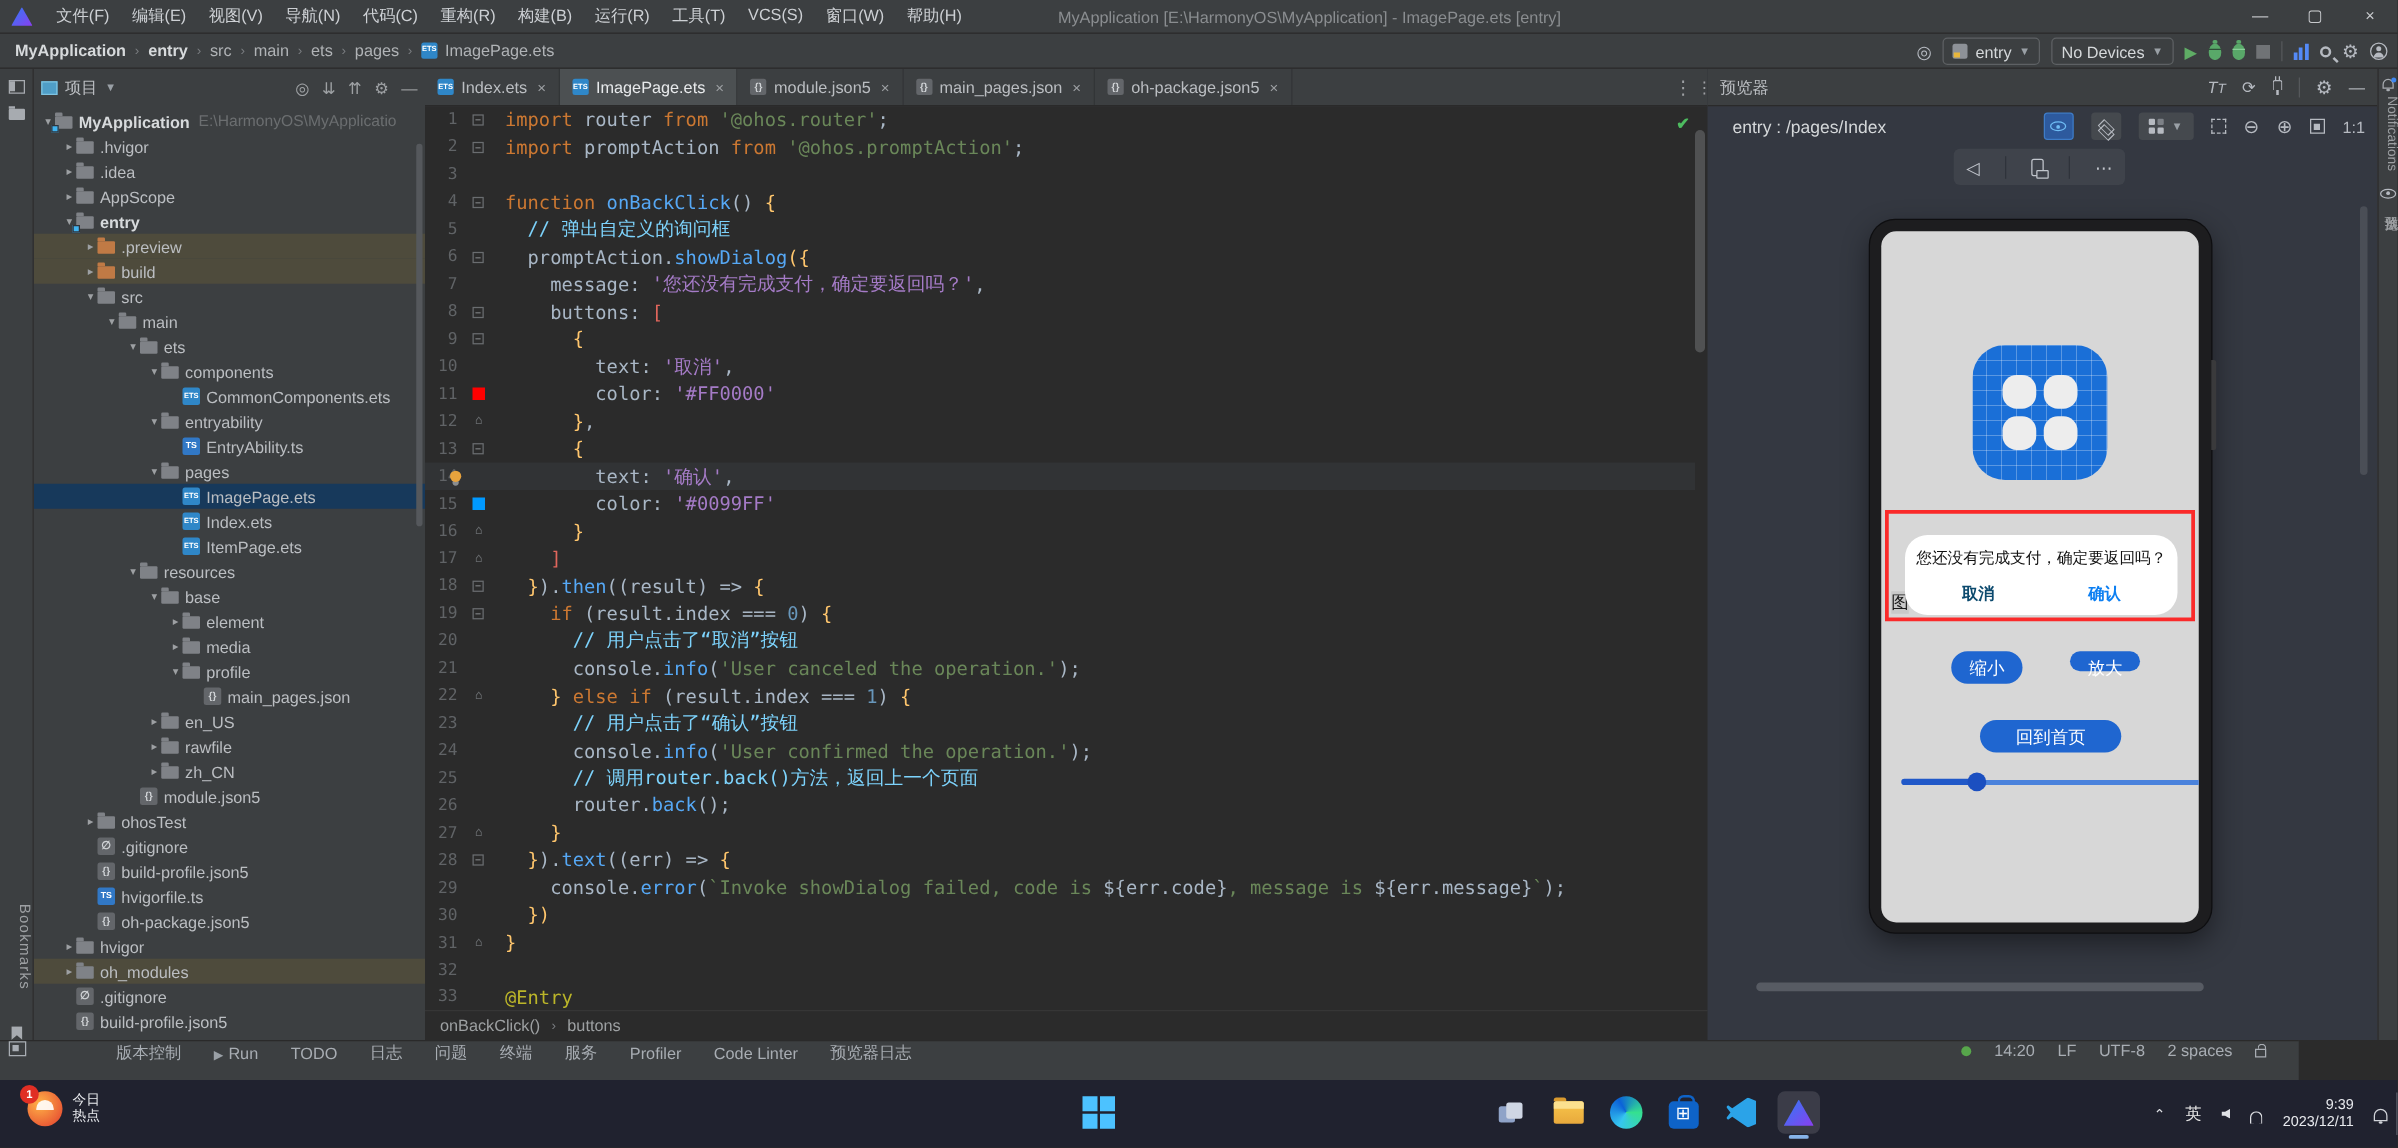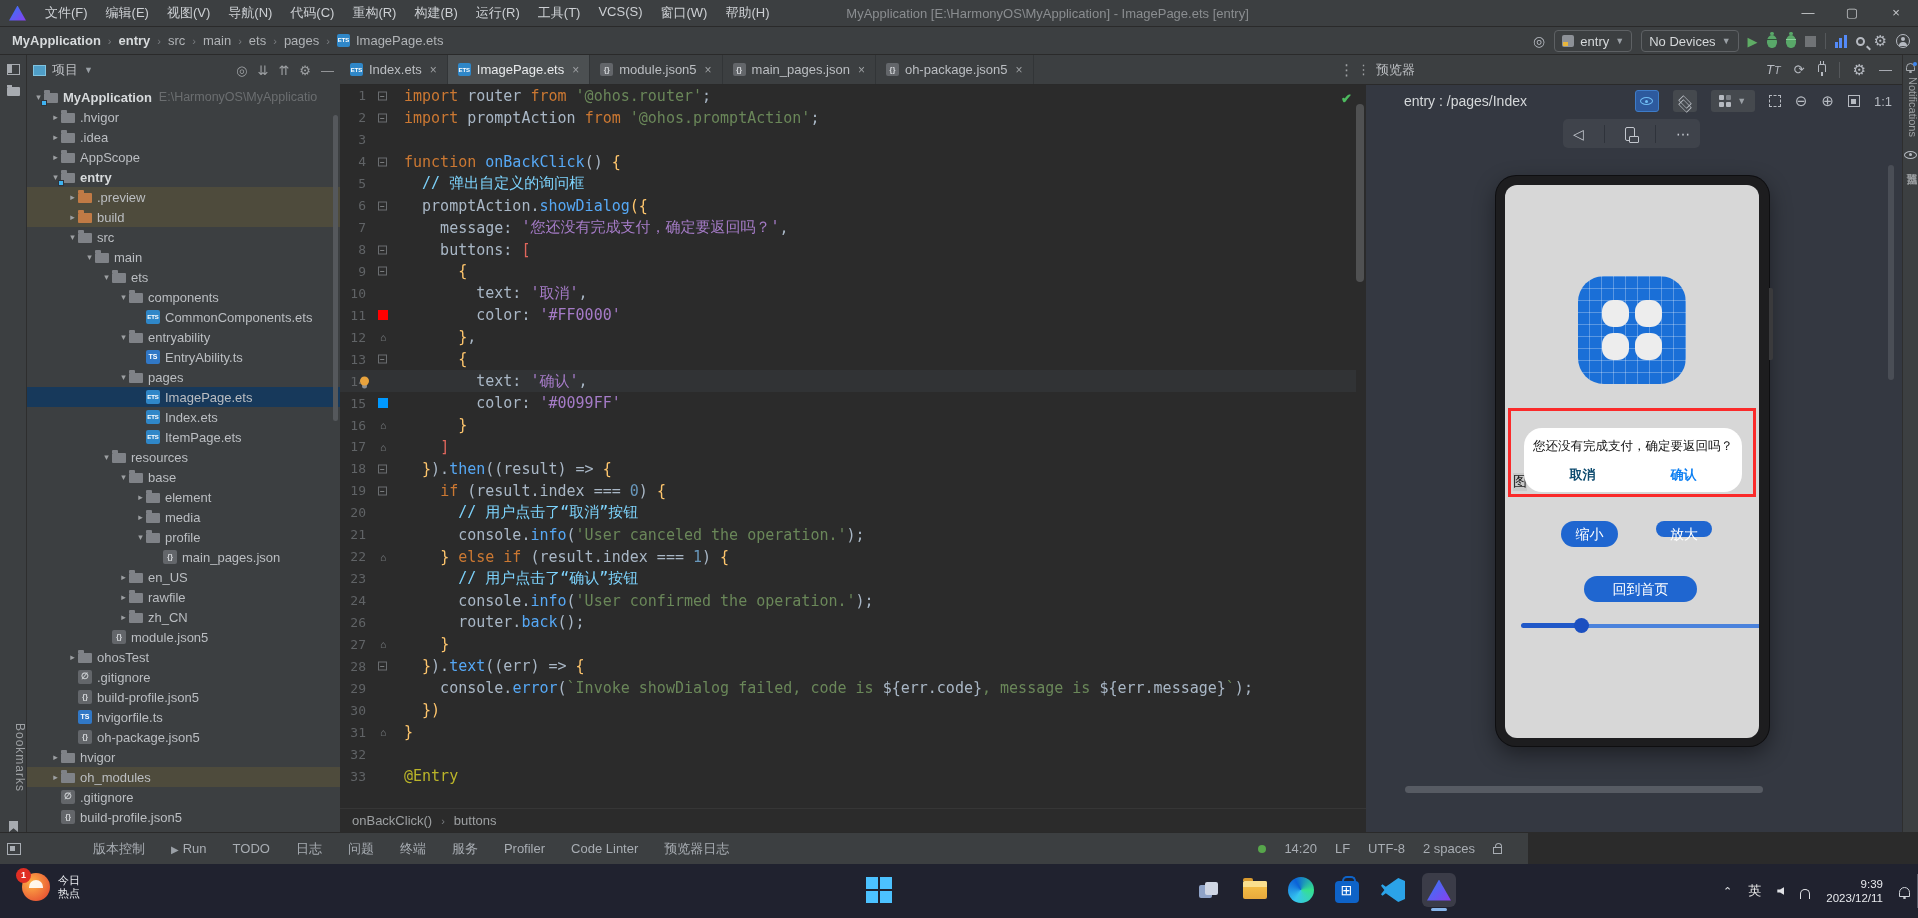--- a/index.html
+++ b/index.html
@@ -162,22 +162,22 @@
   #pv-hscroll{position:absolute;left:39px;top:731px;width:358px;height:7px;background:#575B63;border-radius:4px}
   #pv-vscroll{position:absolute;right:8px;top:110px;width:6px;height:215px;background:#4A4E56;border-radius:3px}
   
   #right-strip{position:absolute;right:0;top:55px;width:16px;height:777px;background:#3C3F41;border-left:1px solid #2e2e2e;z-index:10}
   .bell{width:9px;height:8px;border:1.3px solid #A7ABB0;border-radius:5px 5px 0 0;margin:8px auto 0;position:relative}
   .bell::after{content:"";position:absolute;left:2px;bottom:-3px;width:2.5px;height:2px;background:#A7ABB0;border-radius:50%}
   .bell .dot{position:absolute;right:-3px;top:-2px;width:4px;height:4px;border-radius:50%;background:#3E86F0}
   .vtext{writing-mode:vertical-rl;color:#9DA0A3;font-size:11px;display:block;margin:6px auto 0;text-align:center;width:16px}
   #right-strip .eye-wrap{margin:14px auto 0;display:flex;justify-content:center}
   
-  #statusbar{position:absolute;left:0;top:832px;width:1528px;height:32px;background:#3C3F41;border-top:1px solid #2a2a2a;
-    display:flex;align-items:center;color:#A8ADB3;font-size:13px;z-index:28}
+  #statusbar{position:absolute;left:0;top:832px;width:1839px;height:32px;background:#3C3F41;border-top:1px solid #2a2a2a;
+    display:flex;align-items:flex-start;color:#A8ADB3;font-size:13px;z-index:28}
   #sb-corner{width:14px;height:12px;border:1.5px solid #A8ADB3;margin-left:7px;position:relative}
   #sb-corner::after{content:"";position:absolute;left:2px;top:2px;width:5px;height:5px;background:#A8ADB3}
   #sb-items{display:flex;gap:26px;margin-left:72px;align-items:center}
   .sb-run{color:#9aa0a6;font-size:10px;margin-right:4px}
   #sb-right{margin-left:auto;display:flex;align-items:center;gap:18px;margin-right:26px}
   .gdot{width:8px;height:8px;border-radius:50%;background:#57A64B}
   .lock{width:9px;height:7px;border:1.5px solid #A8ADB3;position:relative;margin-top:3px}
   .lock::before{content:"";position:absolute;left:1px;top:-5px;width:5px;height:4px;border:1.5px solid #A8ADB3;border-bottom:none;border-radius:4px 4px 0 0}
   
   #taskbar{position:absolute;left:0;top:864px;width:1918px;height:54px;background:#20222F;z-index:31;color:#E4E6EB}
@@ -557,20 +557,21 @@
       <div class="cl"><span class="num">15</span><span class="gut"><span class="swatch" style="background: rgb(0, 153, 255);"></span></span><span class="tk-d">        color: </span><span class="tk-p">'#0099FF'</span></div>
       <div class="cl"><span class="num">16</span><span class="gut"><span class="gmark">⌂</span></span><span class="tk-d">      </span><span class="tk-y">}</span></div>
       <div class="cl"><span class="num">17</span><span class="gut"><span class="gmark">⌂</span></span><span class="tk-d">    </span><span class="tk-r">]</span></div>
       <div class="cl"><span class="num">18</span><span class="gut"><span class="gbox">−</span></span><span class="tk-d">  </span><span class="tk-y">}</span><span class="tk-d">).</span><span class="tk-m">then</span><span class="tk-d">((result) =&gt; </span><span class="tk-y">{</span></div>
       <div class="cl"><span class="num">19</span><span class="gut"><span class="gbox">−</span></span><span class="tk-d">    </span><span class="tk-k">if</span><span class="tk-d"> (result.index === </span><span class="tk-n">0</span><span class="tk-d">) </span><span class="tk-y">{</span></div>
       <div class="cl"><span class="num">20</span><span class="gut"></span><span class="tk-d">      </span><span class="tk-c">// 用户点击了“取消”按钮</span></div>
       <div class="cl"><span class="num">21</span><span class="gut"></span><span class="tk-d">      console.</span><span class="tk-m">info</span><span class="tk-d">(</span><span class="tk-s">'User canceled the operation.'</span><span class="tk-d">);</span></div>
       <div class="cl"><span class="num">22</span><span class="gut"><span class="gmark">⌂</span></span><span class="tk-d">    </span><span class="tk-y">}</span><span class="tk-d"> </span><span class="tk-k">else</span><span class="tk-d"> </span><span class="tk-k">if</span><span class="tk-d"> (result.index === </span><span class="tk-n">1</span><span class="tk-d">) </span><span class="tk-y">{</span></div>
       <div class="cl"><span class="num">23</span><span class="gut"></span><span class="tk-d">      </span><span class="tk-c">// 用户点击了“确认”按钮</span></div>
       <div class="cl"><span class="num">24</span><span class="gut"></span><span class="tk-d">      console.</span><span class="tk-m">info</span><span class="tk-d">(</span><span class="tk-s">'User confirmed the operation.'</span><span class="tk-d">);</span></div>
+      <div class="cl"><span class="num">25</span><span class="gut"></span><span class="tk-d">      </span><span class="tk-c">// 调用router.back()方法，返回上一个页面</span></div>
       <div class="cl"><span class="num">26</span><span class="gut"></span><span class="tk-d">      router.</span><span class="tk-m">back</span><span class="tk-d">();</span></div>
       <div class="cl"><span class="num">27</span><span class="gut"><span class="gmark">⌂</span></span><span class="tk-d">    </span><span class="tk-y">}</span></div>
       <div class="cl"><span class="num">28</span><span class="gut"><span class="gbox">−</span></span><span class="tk-d">  </span><span class="tk-y">}</span><span class="tk-d">).</span><span class="tk-m">text</span><span class="tk-d">((err) =&gt; </span><span class="tk-y">{</span></div>
       <div class="cl"><span class="num">29</span><span class="gut"></span><span class="tk-d">    console.</span><span class="tk-m">error</span><span class="tk-d">(</span><span class="tk-s">`Invoke showDialog failed, code is </span><span class="tk-d">${err.code}</span><span class="tk-s">, message is </span><span class="tk-d">${err.message}</span><span class="tk-s">`</span><span class="tk-d">);</span></div>
       <div class="cl"><span class="num">30</span><span class="gut"></span><span class="tk-d">  </span><span class="tk-y">})</span></div>
       <div class="cl"><span class="num">31</span><span class="gut"><span class="gmark">⌂</span></span><span class="tk-y">}</span></div>
       <div class="cl"><span class="num">32</span><span class="gut"></span></div>
       <div class="cl"><span class="num">33</span><span class="gut"></span><span class="tk-a">@Entry</span></div>
     </div>
   <div id="ed-scroll"></div>
@@ -589,21 +590,21 @@
     <span class="pvh-icons">
       <span style="font-style:italic">T<small>T</small></span>
       <span>⟳</span>
       <span class="plug"></span>
       <span class="vbar"></span>
       <span class="gear">⚙</span>
       <span>—</span>
     </span>
   </div>
   <div id="pv-row2">
-    <span style="margin-left:28px">entry : /pages/Index</span>
+    <span style="margin-left:10px">entry : /pages/Index</span>
     <span class="zoomset">
       <span class="pv-tile blue">
           <span class="eye"></span>
         </span>
       <span class="pv-tile gray">
           <span class="layers"></span>
         </span>
       <span class="pv-tile gray" style="width:44px;gap:6px">
         <span class="gridic">
             <i></i>

